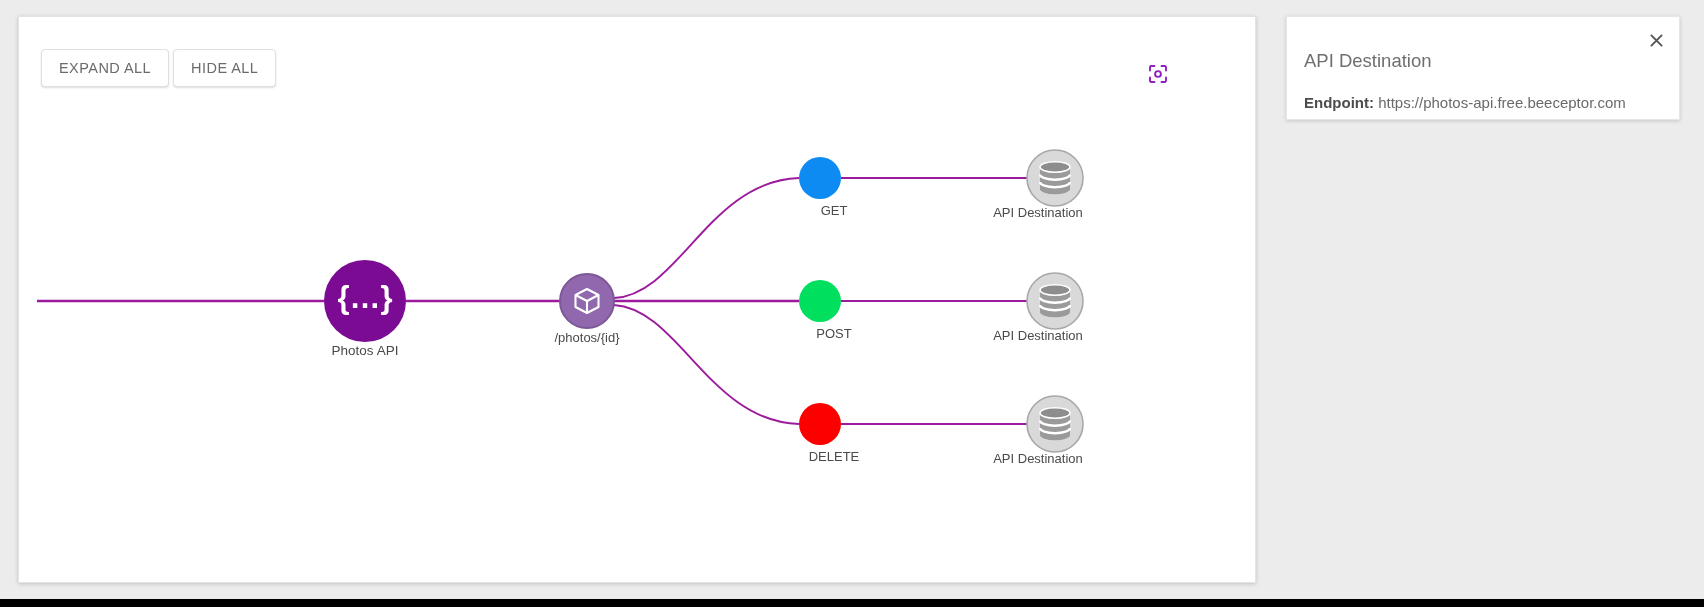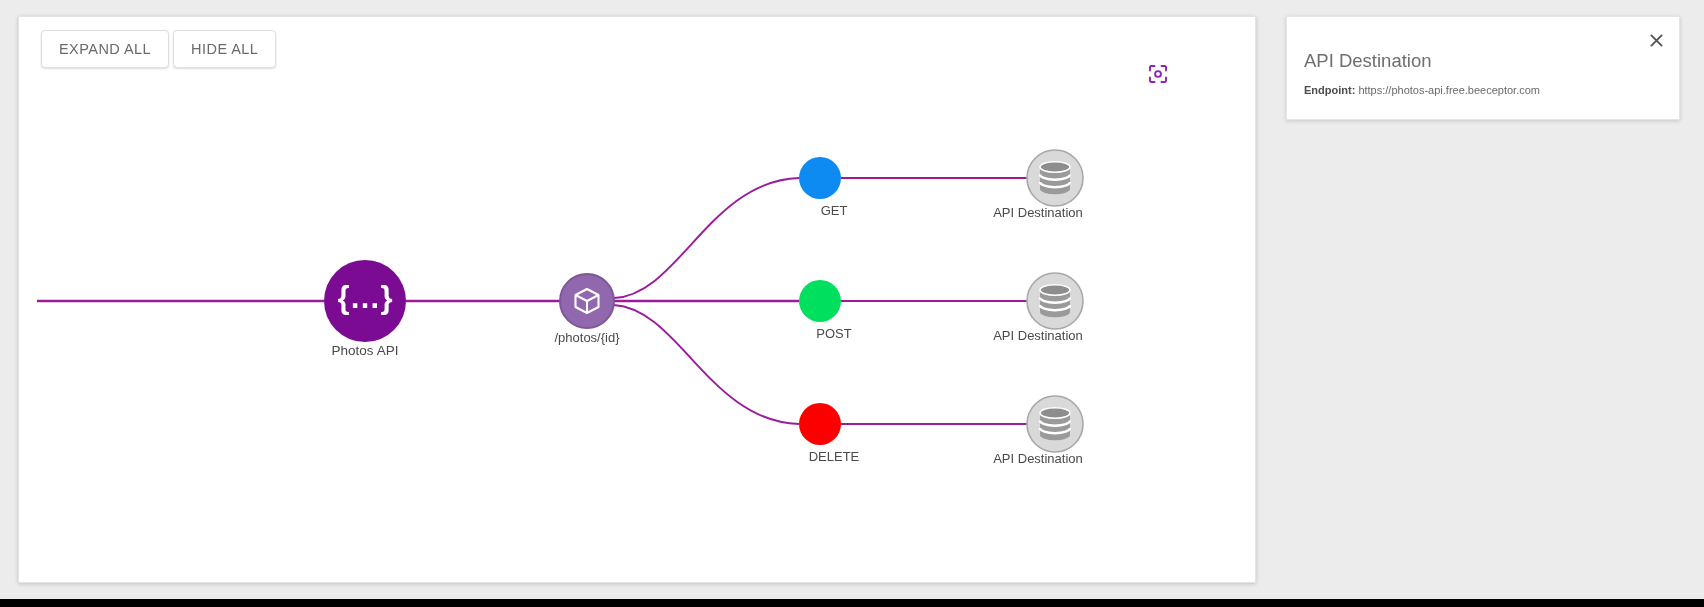--- a/index.html
+++ b/index.html
@@ -30,21 +30,21 @@
     left: 18px; top: 16px;
     width: 1238px; height: 567px;
     background: #ffffff;
     border: 1px solid #e3e3e3;
     box-shadow: 0 1px 4px rgba(0,0,0,0.18);
   }
 
   
   .toolbar {
     position: absolute;
-    left: 22px; top: 13px;
+    left: 22px; top: 32px;
     display: flex;
     z-index: 6;
   }
   .tool-btn {
     background: #ffffff;
     border: 1px solid #e0e0e0;
     border-radius: 4px;
     color: #6b6b6b;
     font-size: 14.5px;
     letter-spacing: 0.45px;
@@ -111,22 +111,22 @@
     position: absolute;
     left: 17px; top: 33px;
     font-size: 18.5px;
     color: #6f6f6f;
     font-family: "Liberation Sans", sans-serif;
     font-weight: 400;
     white-space: nowrap;
   }
   .detail-row {
     position: absolute;
-    left: 17px; top: 67px;
-    font-size: 11px;
+    left: 17px; top: 77px;
+    font-size: 15px;
     color: #5d5d5d;
     font-family: "Liberation Sans", sans-serif;
     white-space: nowrap;
   }
   .detail-row .k { font-weight: bold; color: #4d4d4d; }
   .detail-row .v { color: #6a6a6a; }
   .panel-close {
     position: absolute;
     right: 10px; top: 10px;
     width: 26px; height: 26px;

